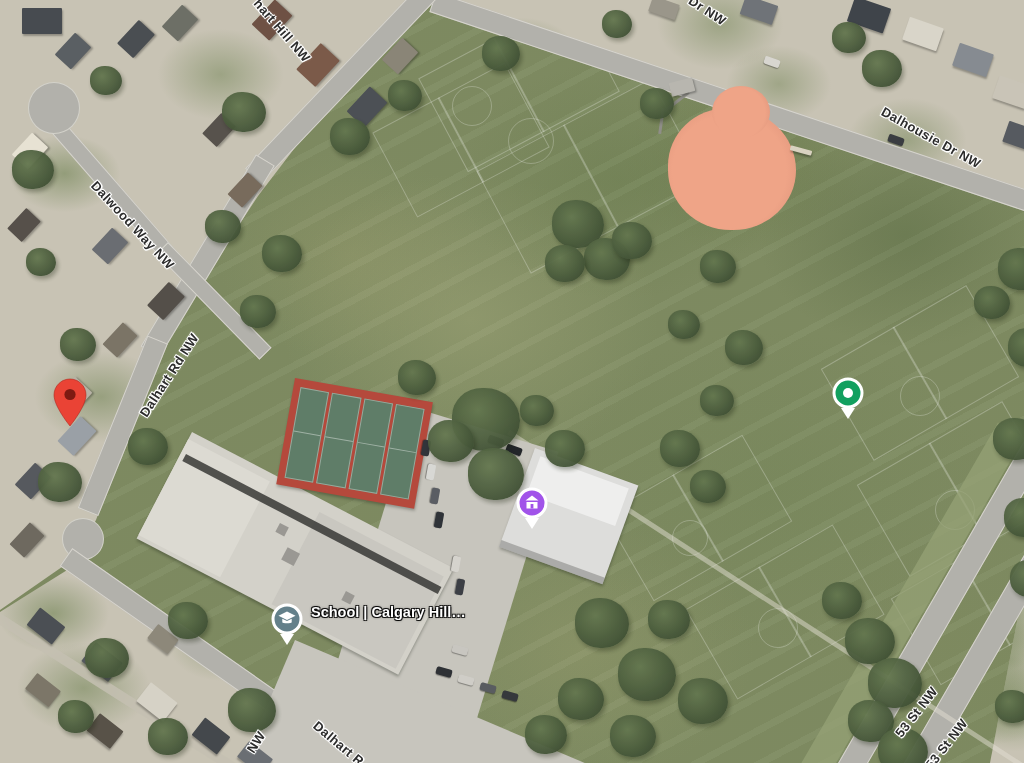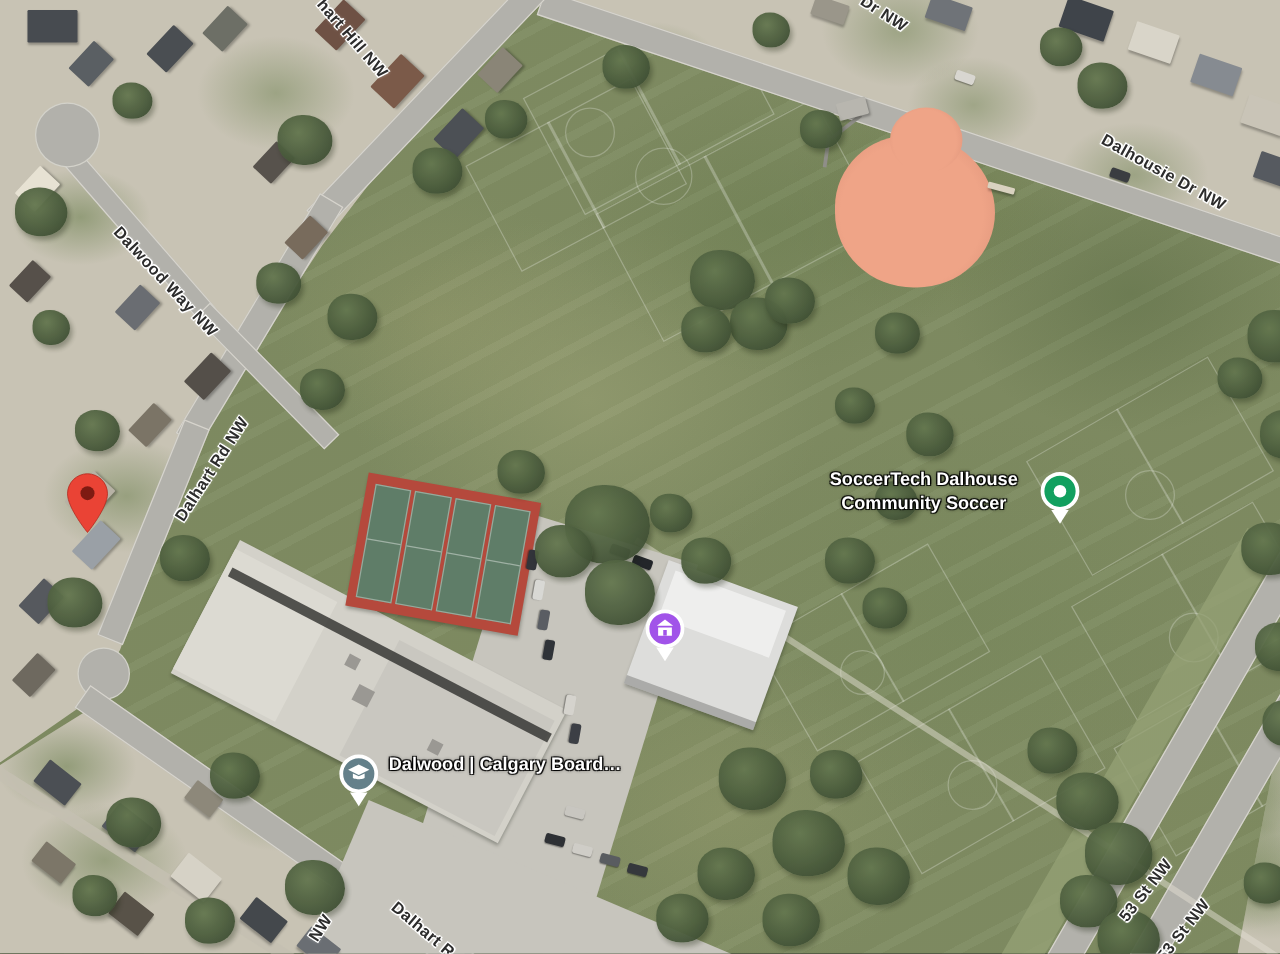--- a/index.html
+++ b/index.html
@@ -158,39 +158,35 @@
   <div class="abs road-label" style="left:694px;top:-7px;transform:rotate(33deg);transform-origin:0 0;">Dr NW</div>
   <div class="abs road-label" style="left:886px;top:104px;transform:rotate(29deg);transform-origin:0 0;">Dalhousie Dr NW</div>
   <div class="abs road-label" style="left:262px;top:-4px;transform:rotate(49deg);transform-origin:0 0;">hart Hill NW</div>
   <div class="abs road-label" style="left:99px;top:178px;transform:rotate(47deg);transform-origin:0 0;">Dalwood Way NW</div>
   <div class="abs road-label" style="left:143px;top:408px;transform:rotate(-57deg);transform-origin:0 50%;">Dalhart Rd NW</div>
   <div class="abs road-label" style="left:898px;top:728px;transform:rotate(-52deg);transform-origin:0 50%;">53 St NW</div>
   <div class="abs road-label" style="left:928px;top:760px;transform:rotate(-52deg);transform-origin:0 50%;">53 St NW</div>
   <div class="abs road-label" style="left:250px;top:744px;transform:rotate(-57deg);transform-origin:0 50%;">NW</div>
   <div class="abs road-label" style="left:320px;top:718px;transform:rotate(40deg);transform-origin:0 0;">Dalhart R</div>
 
-  <div class="abs poi-label" style="left:646px;top:375px;width:186px;text-align:center;">
-    <div>SoccerTech Dalhouse</div>
-    <div>Community Soccer</div>
-  </div>
   <svg class="abs pin" style="left:831px;top:376px;" width="34" height="44" viewBox="0 0 34 44">
     <path d="M17 43 l-7 -11 h14 z" fill="#ffffff"></path>
     <circle cx="17" cy="17" r="14" fill="#12A05F" stroke="#ffffff" stroke-width="3"></circle>
     <circle cx="17" cy="17" r="5" fill="#ffffff"></circle>
   </svg>
 
   <svg class="abs pin" style="left:515px;top:486px;" width="34" height="44" viewBox="0 0 34 44">
     <path d="M17 43 l-7 -11 h14 z" fill="#ffffff"></path>
     <circle cx="17" cy="17" r="14" fill="#A153E9" stroke="#ffffff" stroke-width="3"></circle>
     <path fill="#ffffff" d="M11.5 22.5v-6.5h11v6.5zM17 9.5l-6.5 5h13z"></path>
     <rect x="15.6" y="18" width="2.8" height="4.5" fill="#A153E9"></rect>
   </svg>
 
   <div class="abs poi-label" style="left:311px;top:603px;">
-    <div>Dalwood | Calgary Board…</div>
+    <div>School | Calgary Hill…</div>
   </div>
   <svg class="abs pin" style="left:270px;top:602px;" width="34" height="44" viewBox="0 0 34 44">
     <path d="M17 43 l-7 -11 h14 z" fill="#ffffff"></path>
     <circle cx="17" cy="17" r="14" fill="#64808A" stroke="#ffffff" stroke-width="3"></circle>
     <path fill="#ffffff" d="M17 9.5l-8.5 4.2 8.5 4.2 8.5-4.2z"></path>
     <path fill="#ffffff" d="M12.3 16.8v3.4c0 1.5 9.4 1.5 9.4 0v-3.4l-4.7 2.3z"></path>
   </svg>
 
   <svg class="abs" id="red-marker" style="left:53px;top:378px;" width="34" height="50" viewBox="0 0 34 50">
     <path d="M17 1C8.2 1 1 8.2 1 17c0 11.5 16 31 16 31s16-19.5 16-31C33 8.2 25.8 1 17 1z" fill="#EA4335" stroke="#B0271C" stroke-width="0.6"></path>

